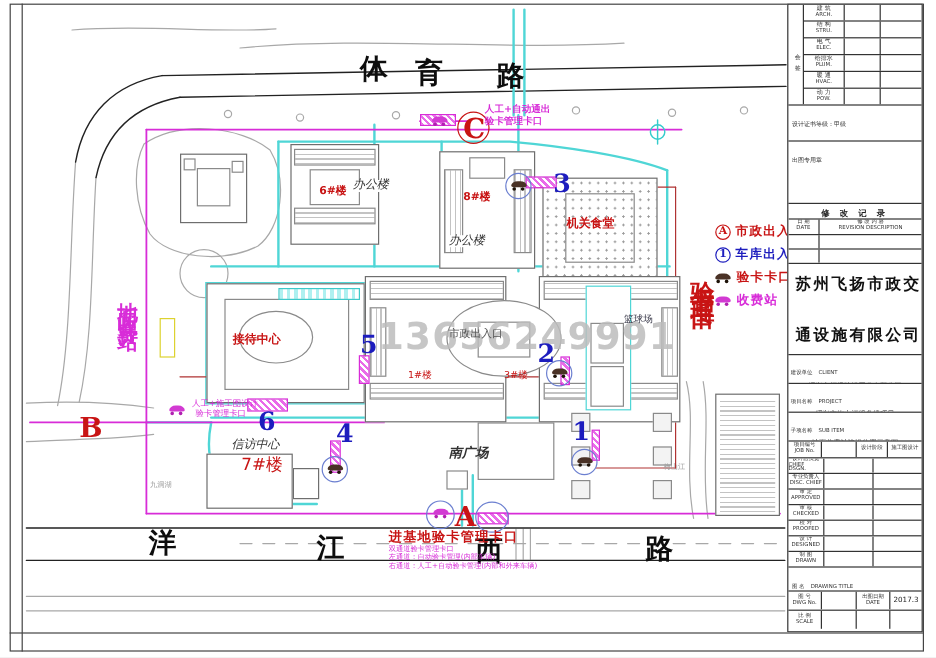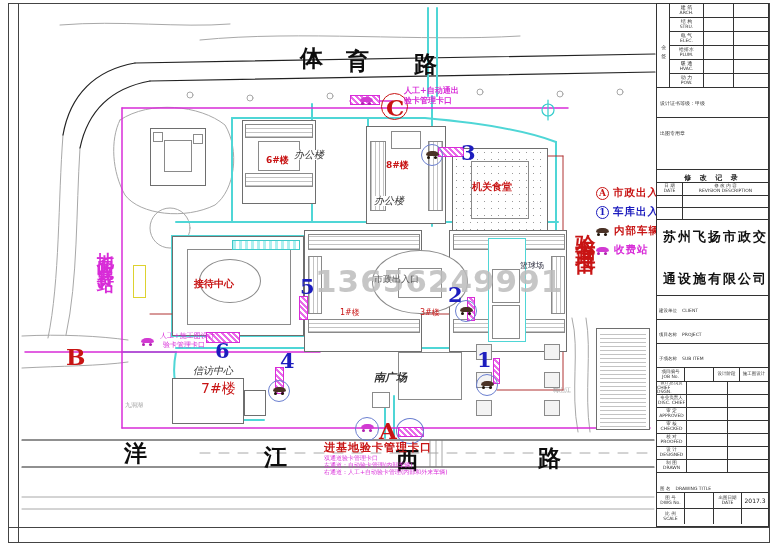--- a/index.html
+++ b/index.html
@@ -271,21 +271,21 @@
     <span class="lg-txt red">市政出入口</span>
   </div>
   <div class="lg-item" style="left:596px;top:205px;">
     <span class="lgc" style="border:1.5px solid #1d1dbe;color:#1d1dbe;">1</span>
     <span class="lg-txt blu">车库出入口</span>
   </div>
   <div class="lg-item" style="left:596px;top:224px;">
     <span style="position:relative;width:14px;height:13px;flex:none;">
         <span class="car" style="left:0;top:3px;"></span>
       </span>
-    <span class="lg-txt red">内部车辆</span>
+    <span class="lg-txt red">验卡卡口</span>
   </div>
   <div class="lg-item" style="left:596px;top:243px;">
     <span style="position:relative;width:14px;height:13px;flex:none;">
         <span class="car m" style="left:0;top:3px;"></span>
       </span>
     <span class="lg-txt mag">收费站</span>
   </div>
 
   <div class="tb">
 

